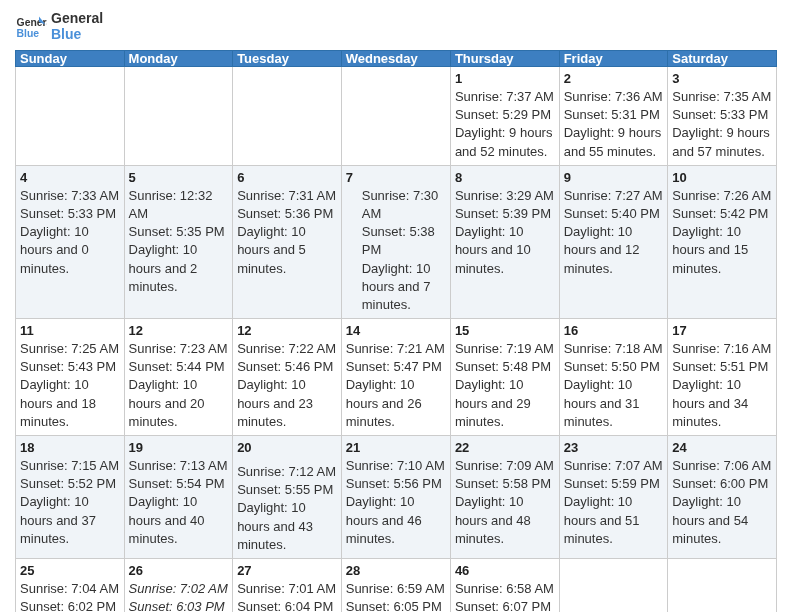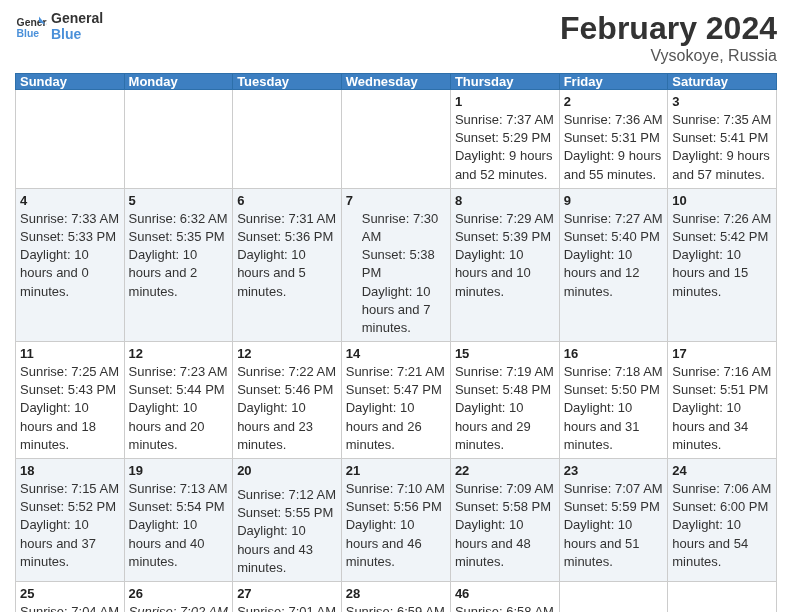--- a/index.html
+++ b/index.html
@@ -87,24 +87,20 @@
     <svg class="logo-icon" viewBox="0 0 40 40">
       <text x="2" y="20" font-size="13" font-weight="bold" fill="#333">General</text>
       <text x="2" y="34" font-size="13" font-weight="bold" fill="#4a90d9">Blue</text>
       <polygon points="30,8 38,18 30,15" fill="#4a90d9"></polygon>
     </svg>
     <div>
       <div style="font-size:14px;font-weight:bold;color:#333;">General</div>
       <div style="font-size:14px;font-weight:bold;color:#4a90d9;">Blue</div>
     </div>
   </div>
-  <div class="title-block">
-    <div class="month-year">February 2024</div>
-    <div class="location">Vysokoye, Russia</div>
-  </div>
 </div>
 
 <table>
   <thead>
     <tr>
     <th>Sunday</th>
         <th>Monday</th>
         <th>Tuesday</th>
         <th>Wednesday</th>
         <th>Thursday</th>
@@ -126,52 +122,52 @@
         </td>
         <td>
           <span class="day-num">2</span>
           <div class="day-info" style="white-space: pre-line;">Sunrise: 7:36 AM
 Sunset: 5:31 PM
 Daylight: 9 hours and 55 minutes.</div>
         </td>
         <td>
           <span class="day-num">3</span>
           <div class="day-info" style="white-space: pre-line;">Sunrise: 7:35 AM
-Sunset: 5:41 PM
+Sunset: 5:33 PM
 Daylight: 9 hours and 57 minutes.</div>
         </td>
       </tr>
       <tr>
         <td>
           <span class="day-num">4</span>
           <div class="day-info" style="white-space: pre-line;">Sunrise: 7:33 AM
 Sunset: 5:33 PM
 Daylight: 10 hours and 0 minutes.</div>
         </td>
         <td>
           <span class="day-num">5</span>
-          <div class="day-info" style="white-space: pre-line;">Sunrise: 6:32 AM
+          <div class="day-info" style="white-space: pre-line;">Sunrise: 12:32 AM
 Sunset: 5:35 PM
 Daylight: 10 hours and 2 minutes.</div>
         </td>
         <td>
           <span class="day-num">6</span>
           <div class="day-info" style="white-space: pre-line;">Sunrise: 7:31 AM
 Sunset: 5:36 PM
 Daylight: 10 hours and 5 minutes.</div>
         </td>
         <td>
           <span class="day-num">7</span>
           <div class="day-info" style="white-space: pre-line; margin-left: 16px;">Sunrise: 7:30 AM
 Sunset: 5:38 PM
 Daylight: 10 hours and 7 minutes.</div>
         </td>
         <td>
           <span class="day-num">8</span>
-          <div class="day-info" style="white-space: pre-line;">Sunrise: 7:29 AM
+          <div class="day-info" style="white-space: pre-line;">Sunrise: 3:29 AM
 Sunset: 5:39 PM
 Daylight: 10 hours and 10 minutes.</div>
         </td>
         <td>
           <span class="day-num">9</span>
           <div class="day-info" style="white-space: pre-line;">Sunrise: 7:27 AM
 Sunset: 5:40 PM
 Daylight: 10 hours and 12 minutes.</div>
         </td>
         <td>

